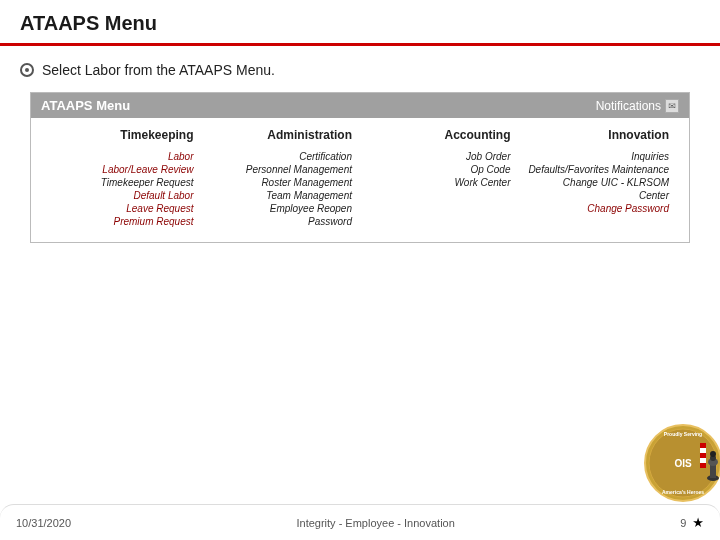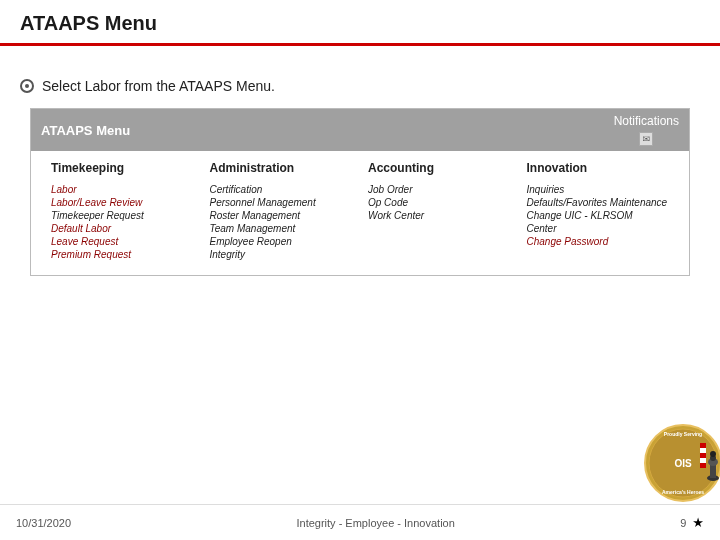--- a/index.html
+++ b/index.html
@@ -18,21 +18,21 @@
       border-bottom: 3px solid #c00;
     }
     .header h1 {
       font-size: 20px;
       font-weight: bold;
       color: #1a1a1a;
     }
 
     
     .main-content {
-      padding: 32px 20px;
+      padding: 16px 20px;
     }
     .instruction {
       display: flex;
       align-items: center;
       gap: 8px;
       margin-bottom: 14px;
       font-size: 14px;
       color: #222;
     }
     .bullet-icon {
@@ -70,38 +70,38 @@
       font-size: 13px;
       font-weight: bold;
       color: #fff;
     }
     .notifications-area {
       display: flex;
       align-items: center;
       gap: 4px;
       font-size: 12px;
       color: #fff;
-      flex-direction: column;
     }
     .notif-icon {
       width: 14px;
       height: 14px;
       background: #ddd;
       border: 1px solid #aaa;
       display: flex;
       align-items: center;
       justify-content: center;
       font-size: 9px;
       color: #555;
     }
 
     .menu-content {
       display: flex;
       padding: 10px 12px 14px 12px;
       gap: 0;
+      text-align: right;
     }
 
     .menu-column {
       flex: 1;
       padding: 0 8px;
     }
 
     .col-header {
       font-size: 12px;
       font-weight: bold;
@@ -144,20 +144,21 @@
       bottom: 0;
       left: 0;
       right: 0;
       height: 36px;
       border-top: 1px solid #ddd;
       display: flex;
       align-items: center;
       justify-content: space-between;
       padding: 0 16px;
       background: #fff;
+      border-radius: 14px;
     }
     .footer-date {
       font-size: 11px;
       color: #555;
     }
     .footer-tagline {
       font-size: 11px;
       color: #555;
     }
     .footer-page {
@@ -229,21 +230,21 @@
           <a class="menu-item active">Premium Request</a>
         </div>
 
         <div class="menu-column">
           <div class="col-header">Administration</div>
           <span class="menu-item black">Certification</span>
           <span class="menu-item black">Personnel Management</span>
           <span class="menu-item black">Roster Management</span>
           <span class="menu-item black">Team Management</span>
           <span class="menu-item black">Employee Reopen</span>
-          <span class="menu-item black">Integrity</span>
+          <span class="menu-item black">Password</span>
         </div>
 
         <div class="menu-column">
           <div class="col-header">Accounting</div>
           <span class="menu-item black">Job Order</span>
           <span class="menu-item black">Op Code</span>
           <span class="menu-item black">Work Center</span>
         </div>
 
         <div class="menu-column">

